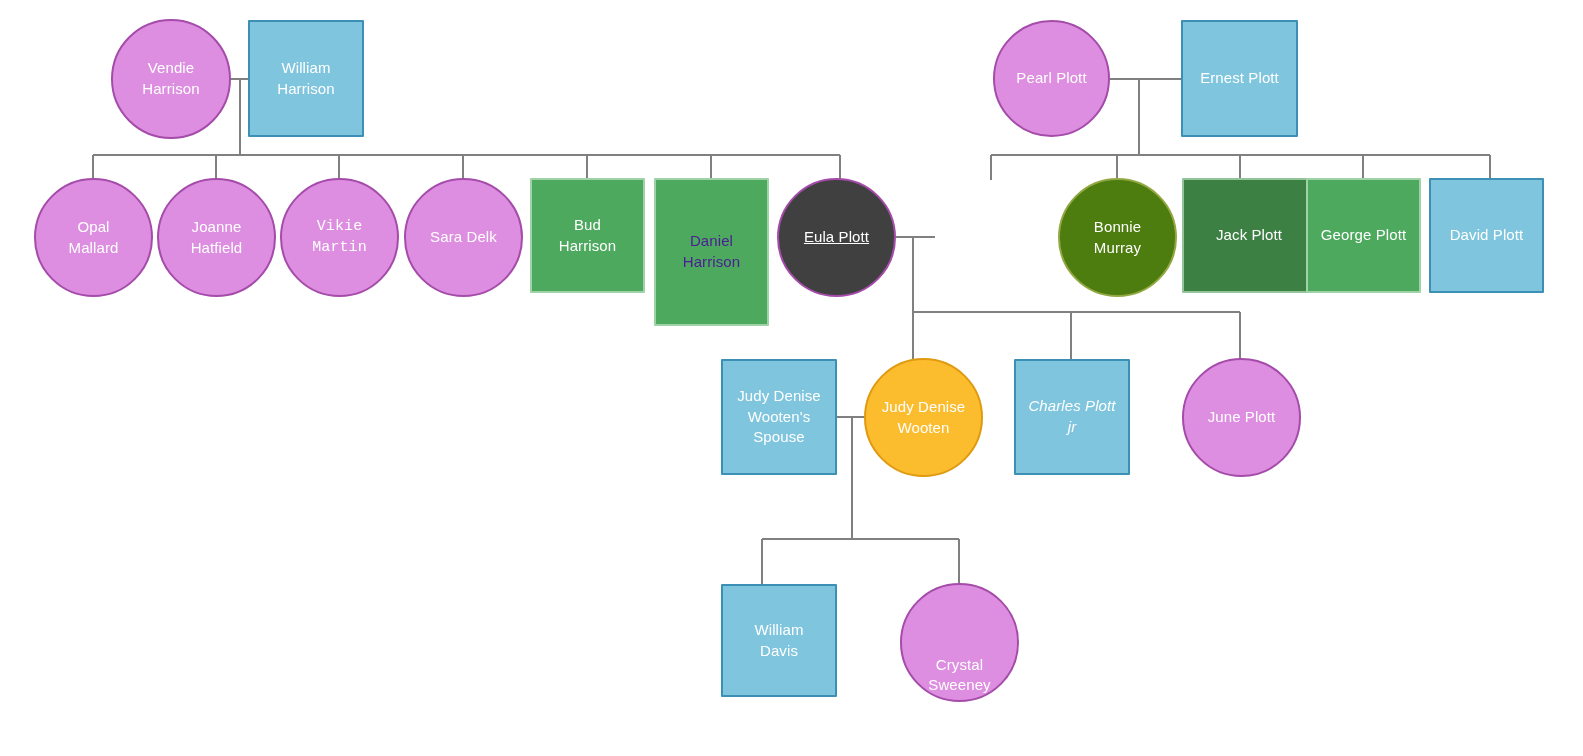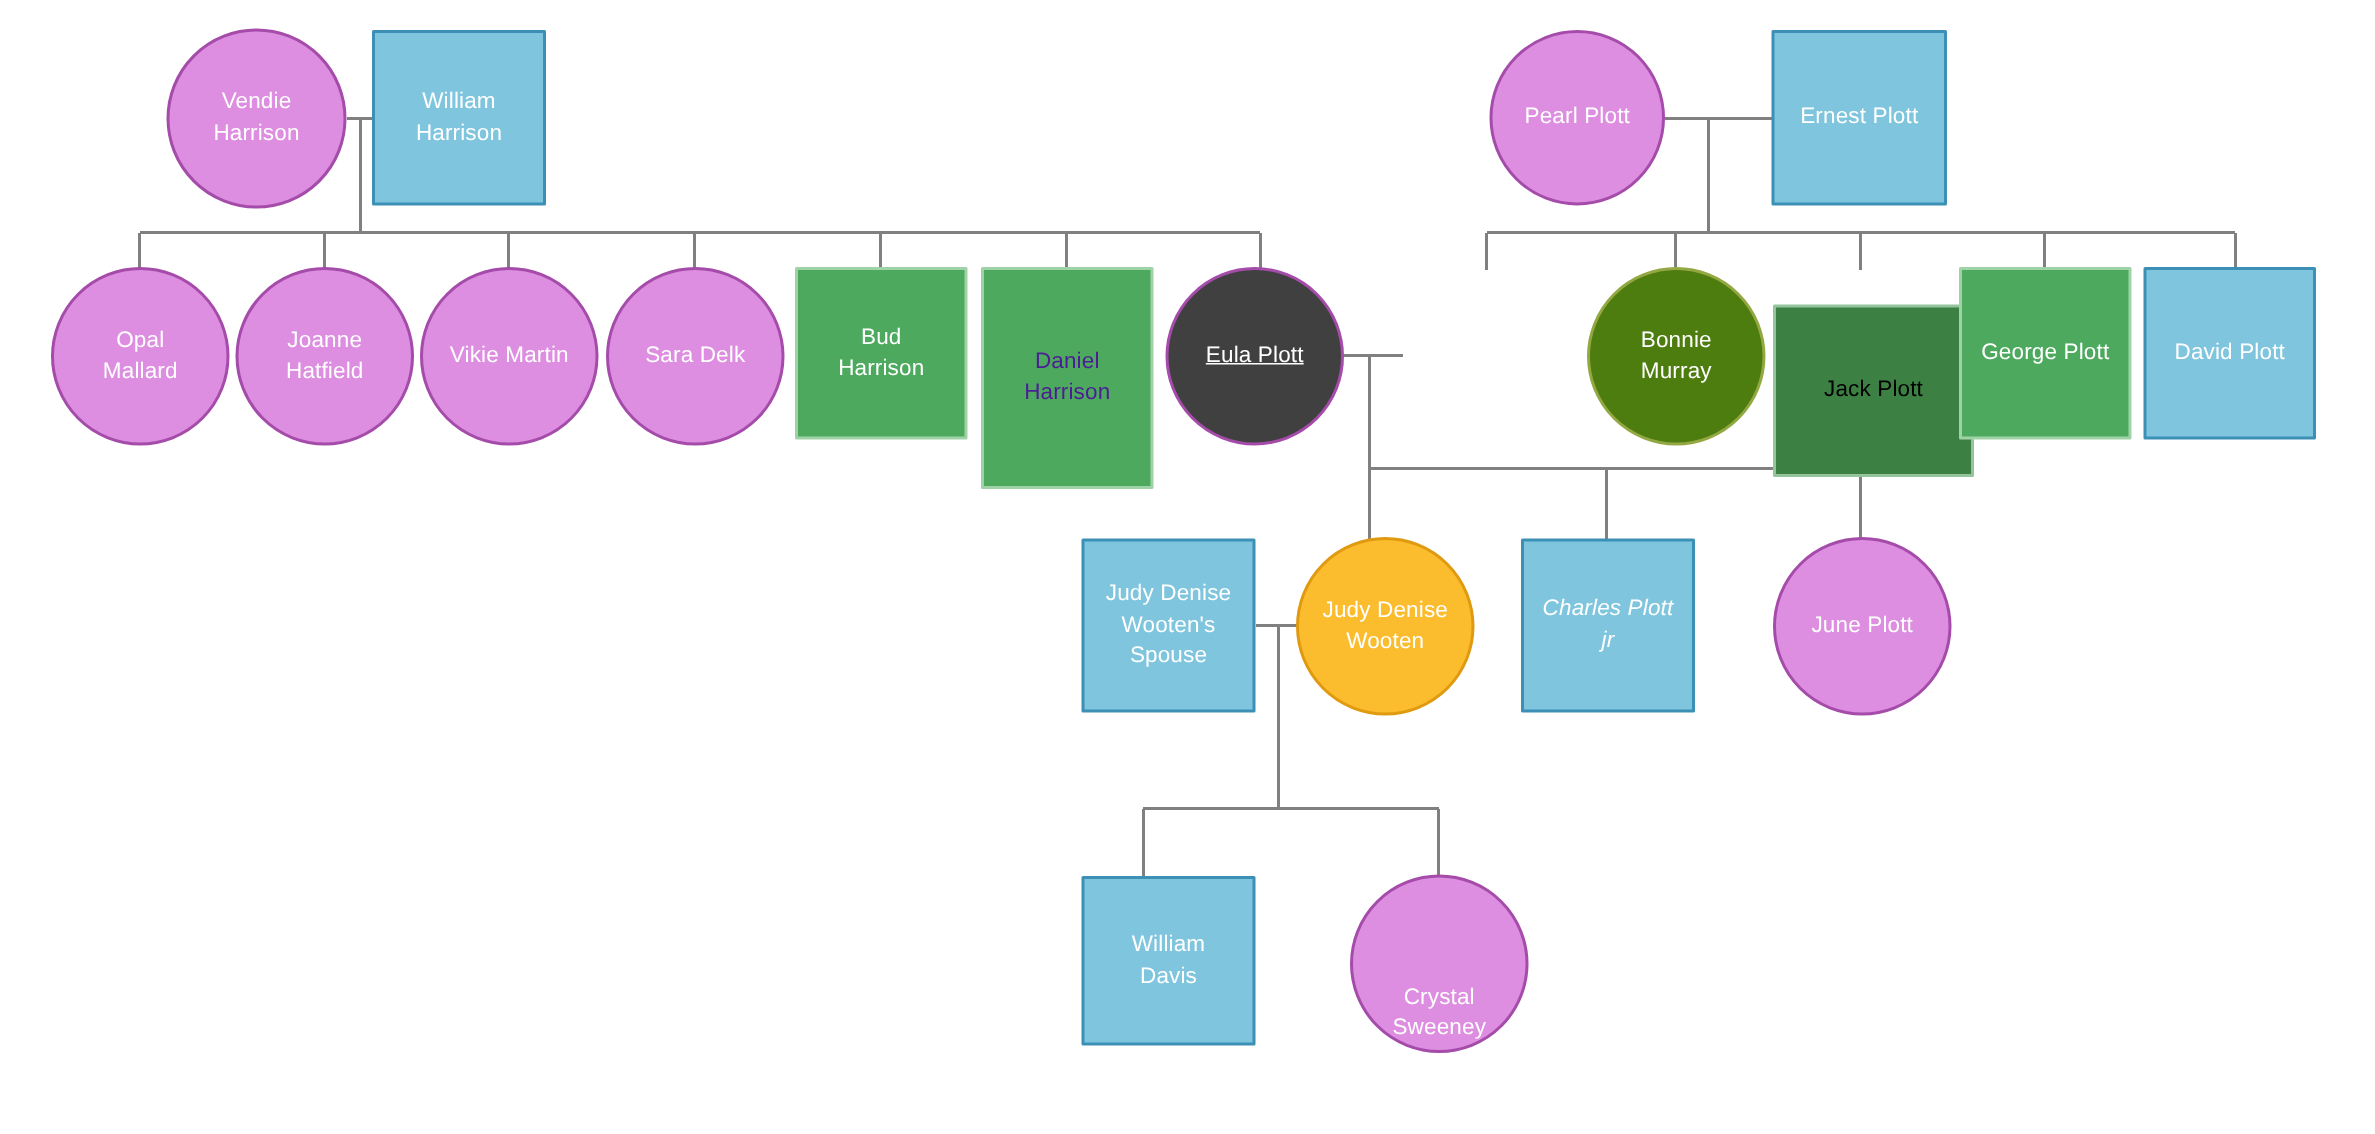--- a/index.html
+++ b/index.html
@@ -87,32 +87,32 @@
       <path d="M959,539 V586" stroke="#808080" stroke-width="2" fill="none" shape-rendering="crispEdges"></path>
     </svg>
 <div class="node circle" style="left: 111px; top: 19px; width: 120px; height: 120px; background: rgb(221, 142, 224); border-color: rgb(165, 75, 170); color: rgb(255, 255, 255);"><span class="node-label">Vendie
 Harrison</span></div>
     <div class="node rect" style="left: 248px; top: 20px; width: 116px; height: 117px; background: rgb(127, 197, 222); border-color: rgb(61, 144, 181); color: rgb(255, 255, 255);"><span class="node-label">William
 Harrison</span></div>
     <div class="node circle" style="left: 34px; top: 178px; width: 119px; height: 119px; background: rgb(221, 142, 224); border-color: rgb(165, 75, 170); color: rgb(255, 255, 255);"><span class="node-label">Opal
 Mallard</span></div>
     <div class="node circle" style="left: 157px; top: 178px; width: 119px; height: 119px; background: rgb(221, 142, 224); border-color: rgb(165, 75, 170); color: rgb(255, 255, 255);"><span class="node-label">Joanne
 Hatfield</span></div>
-    <div class="node circle" style="left: 280px; top: 178px; width: 119px; height: 119px; background: rgb(221, 142, 224); border-color: rgb(165, 75, 170); color: rgb(255, 255, 255);"><span class="node-label">Vikie Martin</span></div>
+    <div class="node circle" style="left: 280px; top: 178px; width: 119px; height: 119px; background: rgb(221, 142, 224); border-color: rgb(165, 75, 170); color: rgb(255, 255, 255); font-family: Liberation Mono, monospace;"><span class="node-label">Vikie Martin</span></div>
     <div class="node circle" style="left: 404px; top: 178px; width: 119px; height: 119px; background: rgb(221, 142, 224); border-color: rgb(165, 75, 170); color: rgb(255, 255, 255);"><span class="node-label">Sara Delk</span></div>
     <div class="node rect" style="left: 530px; top: 178px; width: 115px; height: 115px; background: rgb(76, 169, 94); border-color: rgb(159, 211, 167); color: rgb(255, 255, 255);"><span class="node-label">Bud
 Harrison</span></div>
     <div class="node rect" style="left: 654px; top: 178px; width: 115px; height: 148px; background: rgb(76, 169, 94); border-color: rgb(159, 211, 167); color: #4c1d95;"><span class="node-label">Daniel
 Harrison</span></div>
     <div class="node circle" style="left: 777px; top: 178px; width: 119px; height: 119px; background: #404040; border-color: rgb(165, 75, 170); color: rgb(255, 255, 255); text-decoration: underline;"><span class="node-label">Eula Plott</span></div>
     <div class="node circle" style="left: 993px; top: 20px; width: 117px; height: 117px; background: rgb(221, 142, 224); border-color: rgb(165, 75, 170); color: rgb(255, 255, 255);"><span class="node-label">Pearl Plott</span></div>
     <div class="node rect" style="left: 1181px; top: 20px; width: 117px; height: 117px; background: rgb(127, 197, 222); border-color: rgb(61, 144, 181); color: rgb(255, 255, 255);"><span class="node-label">Ernest Plott</span></div>
     <div class="node circle" style="left: 1058px; top: 178px; width: 119px; height: 119px; background: #4d7c0f; border-color: rgb(147, 168, 67); color: rgb(255, 255, 255); text-align: center;"><span class="node-label">Bonnie
 Murray</span></div>
-    <div class="node rect" style="left: 1182px; top: 178px; width: 134px; height: 115px; background: rgb(61, 128, 68); border-color: rgb(148, 196, 155); color: #000000; margin-top: 25px;"><span class="node-label">Jack Plott</span></div>
+    <div class="node rect" style="left: 1182px; top: 178px; width: 134px; height: 115px; background: rgb(61, 128, 68); border-color: rgb(148, 196, 155); color: #ffffff;"><span class="node-label">Jack Plott</span></div>
     <div class="node rect" style="left: 1306px; top: 178px; width: 115px; height: 115px; background: rgb(76, 169, 94); border-color: rgb(159, 211, 167); color: rgb(255, 255, 255);"><span class="node-label">George Plott</span></div>
     <div class="node rect" style="left: 1429px; top: 178px; width: 115px; height: 115px; background: rgb(127, 197, 222); border-color: rgb(61, 144, 181); color: rgb(255, 255, 255);"><span class="node-label">David Plott</span></div>
     <div class="node rect" style="left: 721px; top: 359px; width: 116px; height: 116px; background: rgb(127, 197, 222); border-color: rgb(61, 144, 181); color: rgb(255, 255, 255);"><span class="node-label">Judy Denise
 Wooten's
 Spouse</span></div>
     <div class="node circle" style="left: 864px; top: 358px; width: 119px; height: 119px; background: rgb(251, 188, 46); border-color: rgb(224, 154, 16); color: rgb(255, 255, 255);"><span class="node-label">Judy Denise
 Wooten</span></div>
     <div class="node rect" style="left: 1014px; top: 359px; width: 116px; height: 116px; background: rgb(127, 197, 222); border-color: rgb(61, 144, 181); color: rgb(255, 255, 255); font-style: italic;"><span class="node-label">Charles Plott
 jr</span></div>
     <div class="node circle" style="left: 1182px; top: 358px; width: 119px; height: 119px; background: rgb(221, 142, 224); border-color: rgb(165, 75, 170); color: rgb(255, 255, 255);"><span class="node-label">June Plott</span></div>

